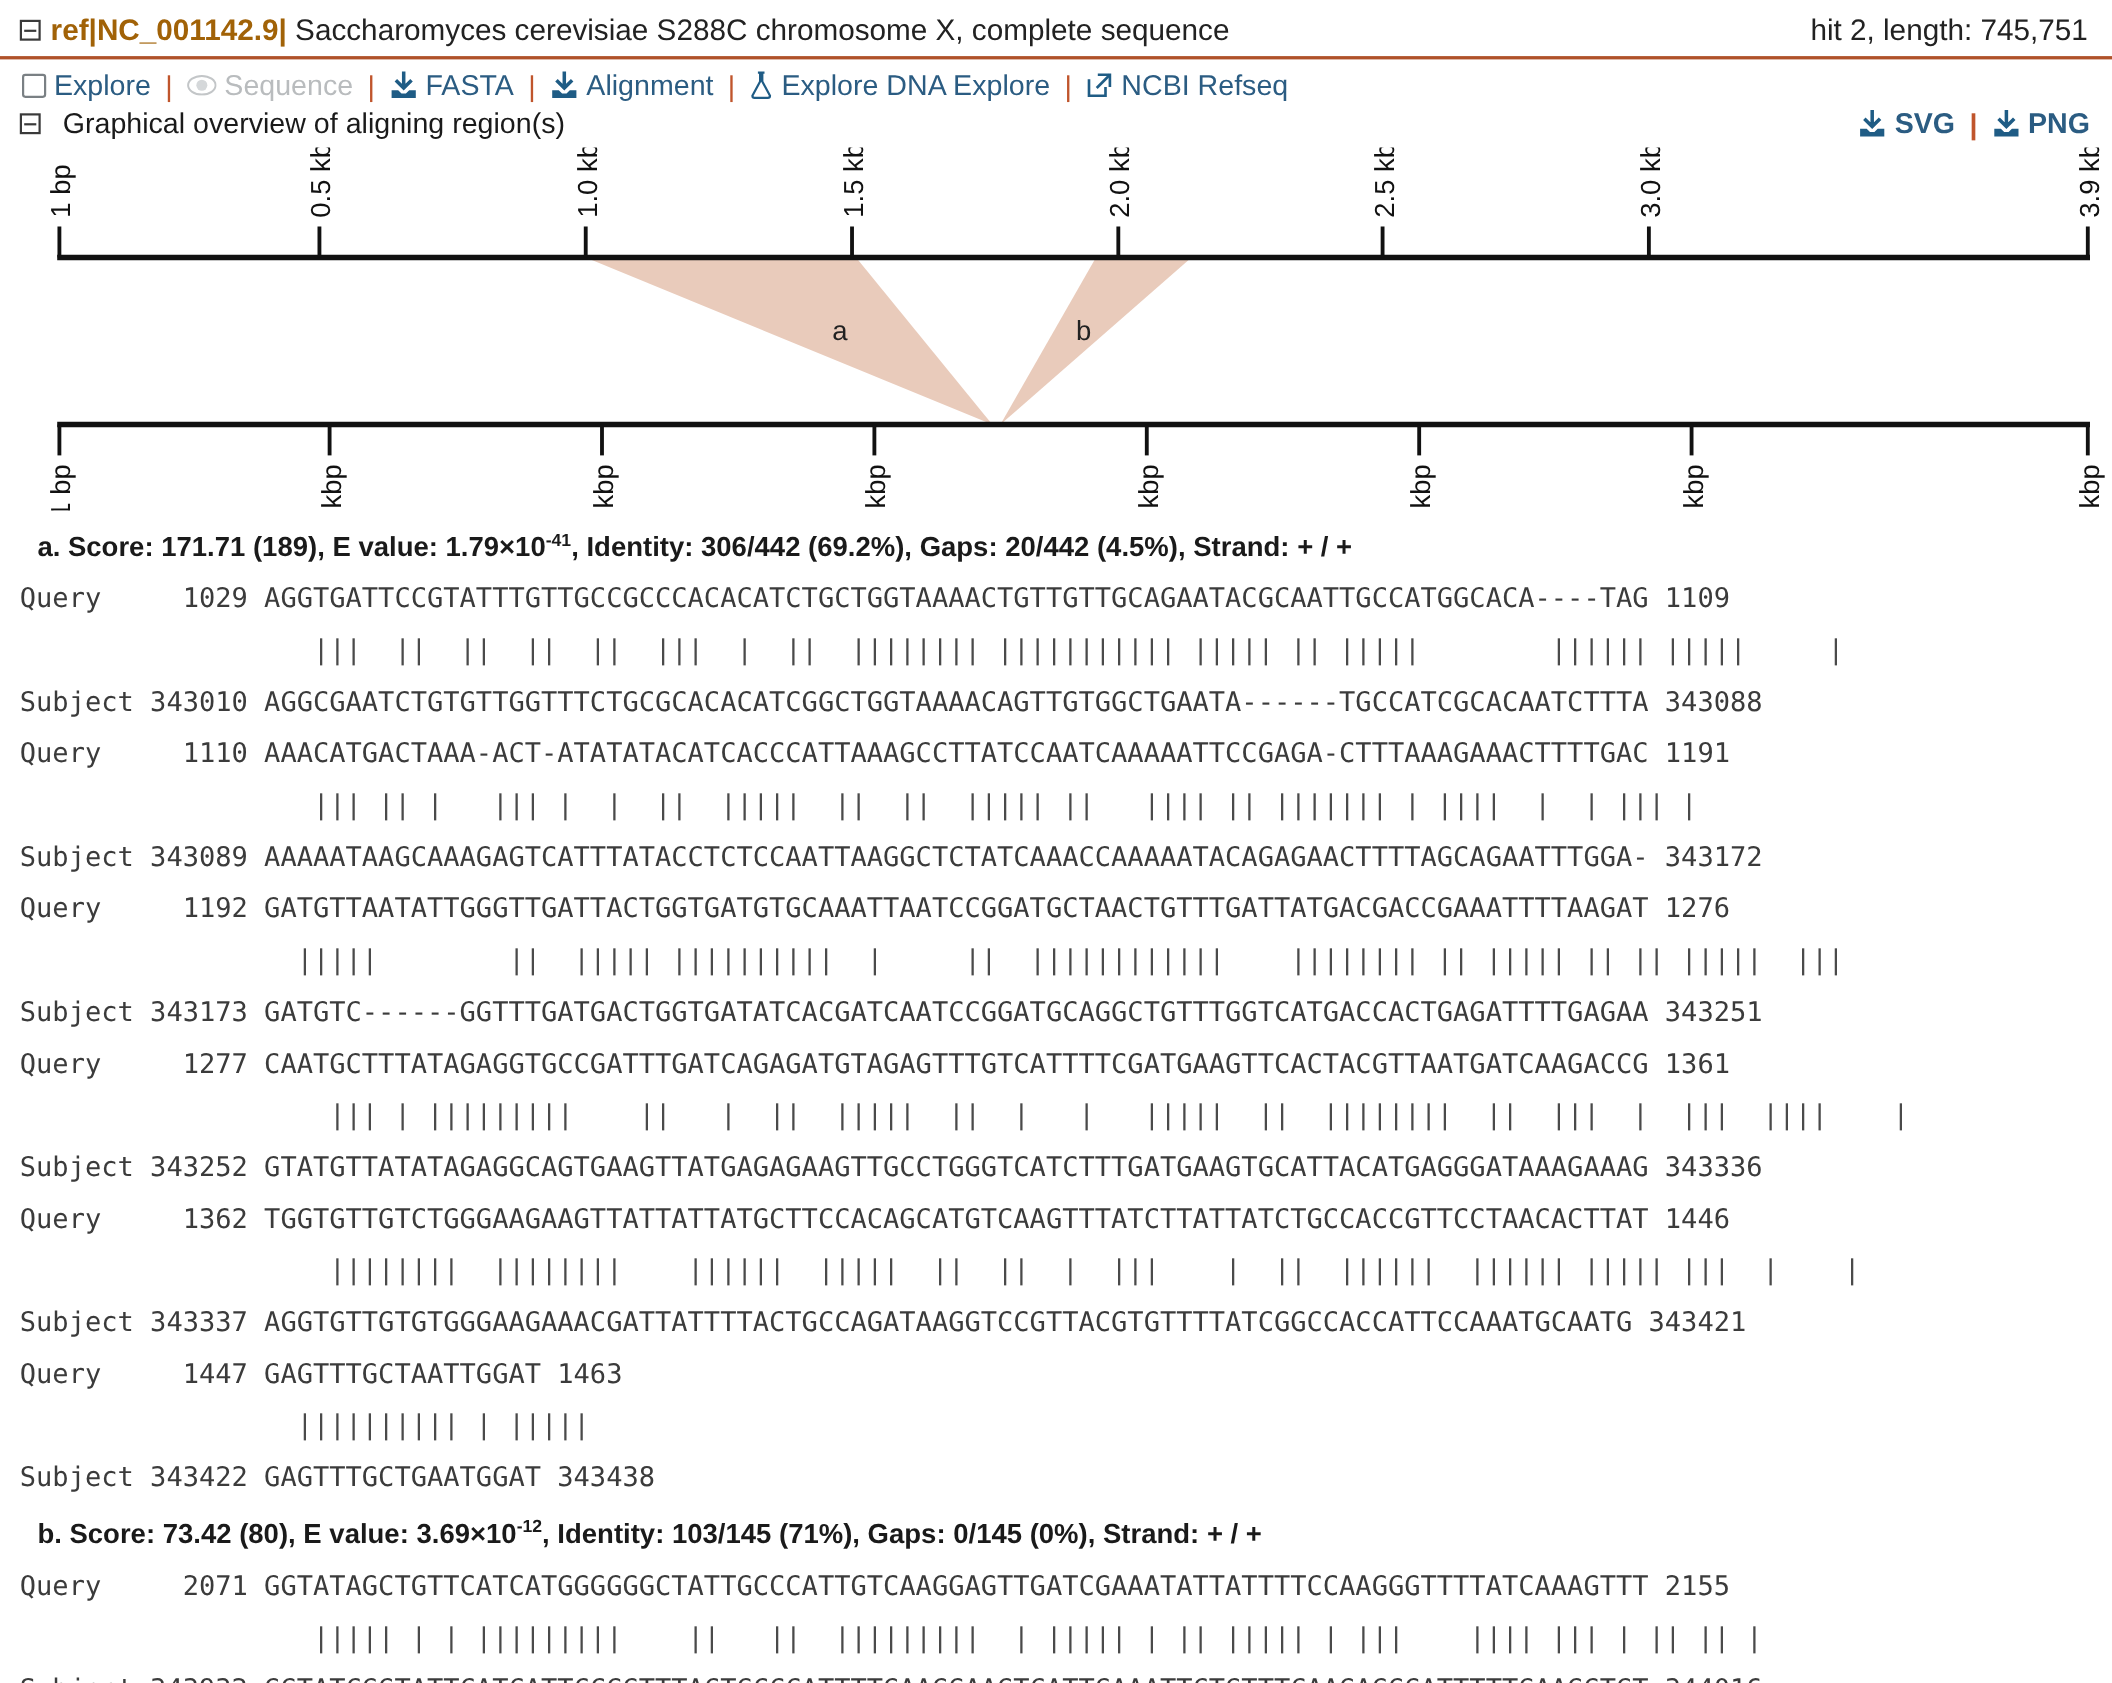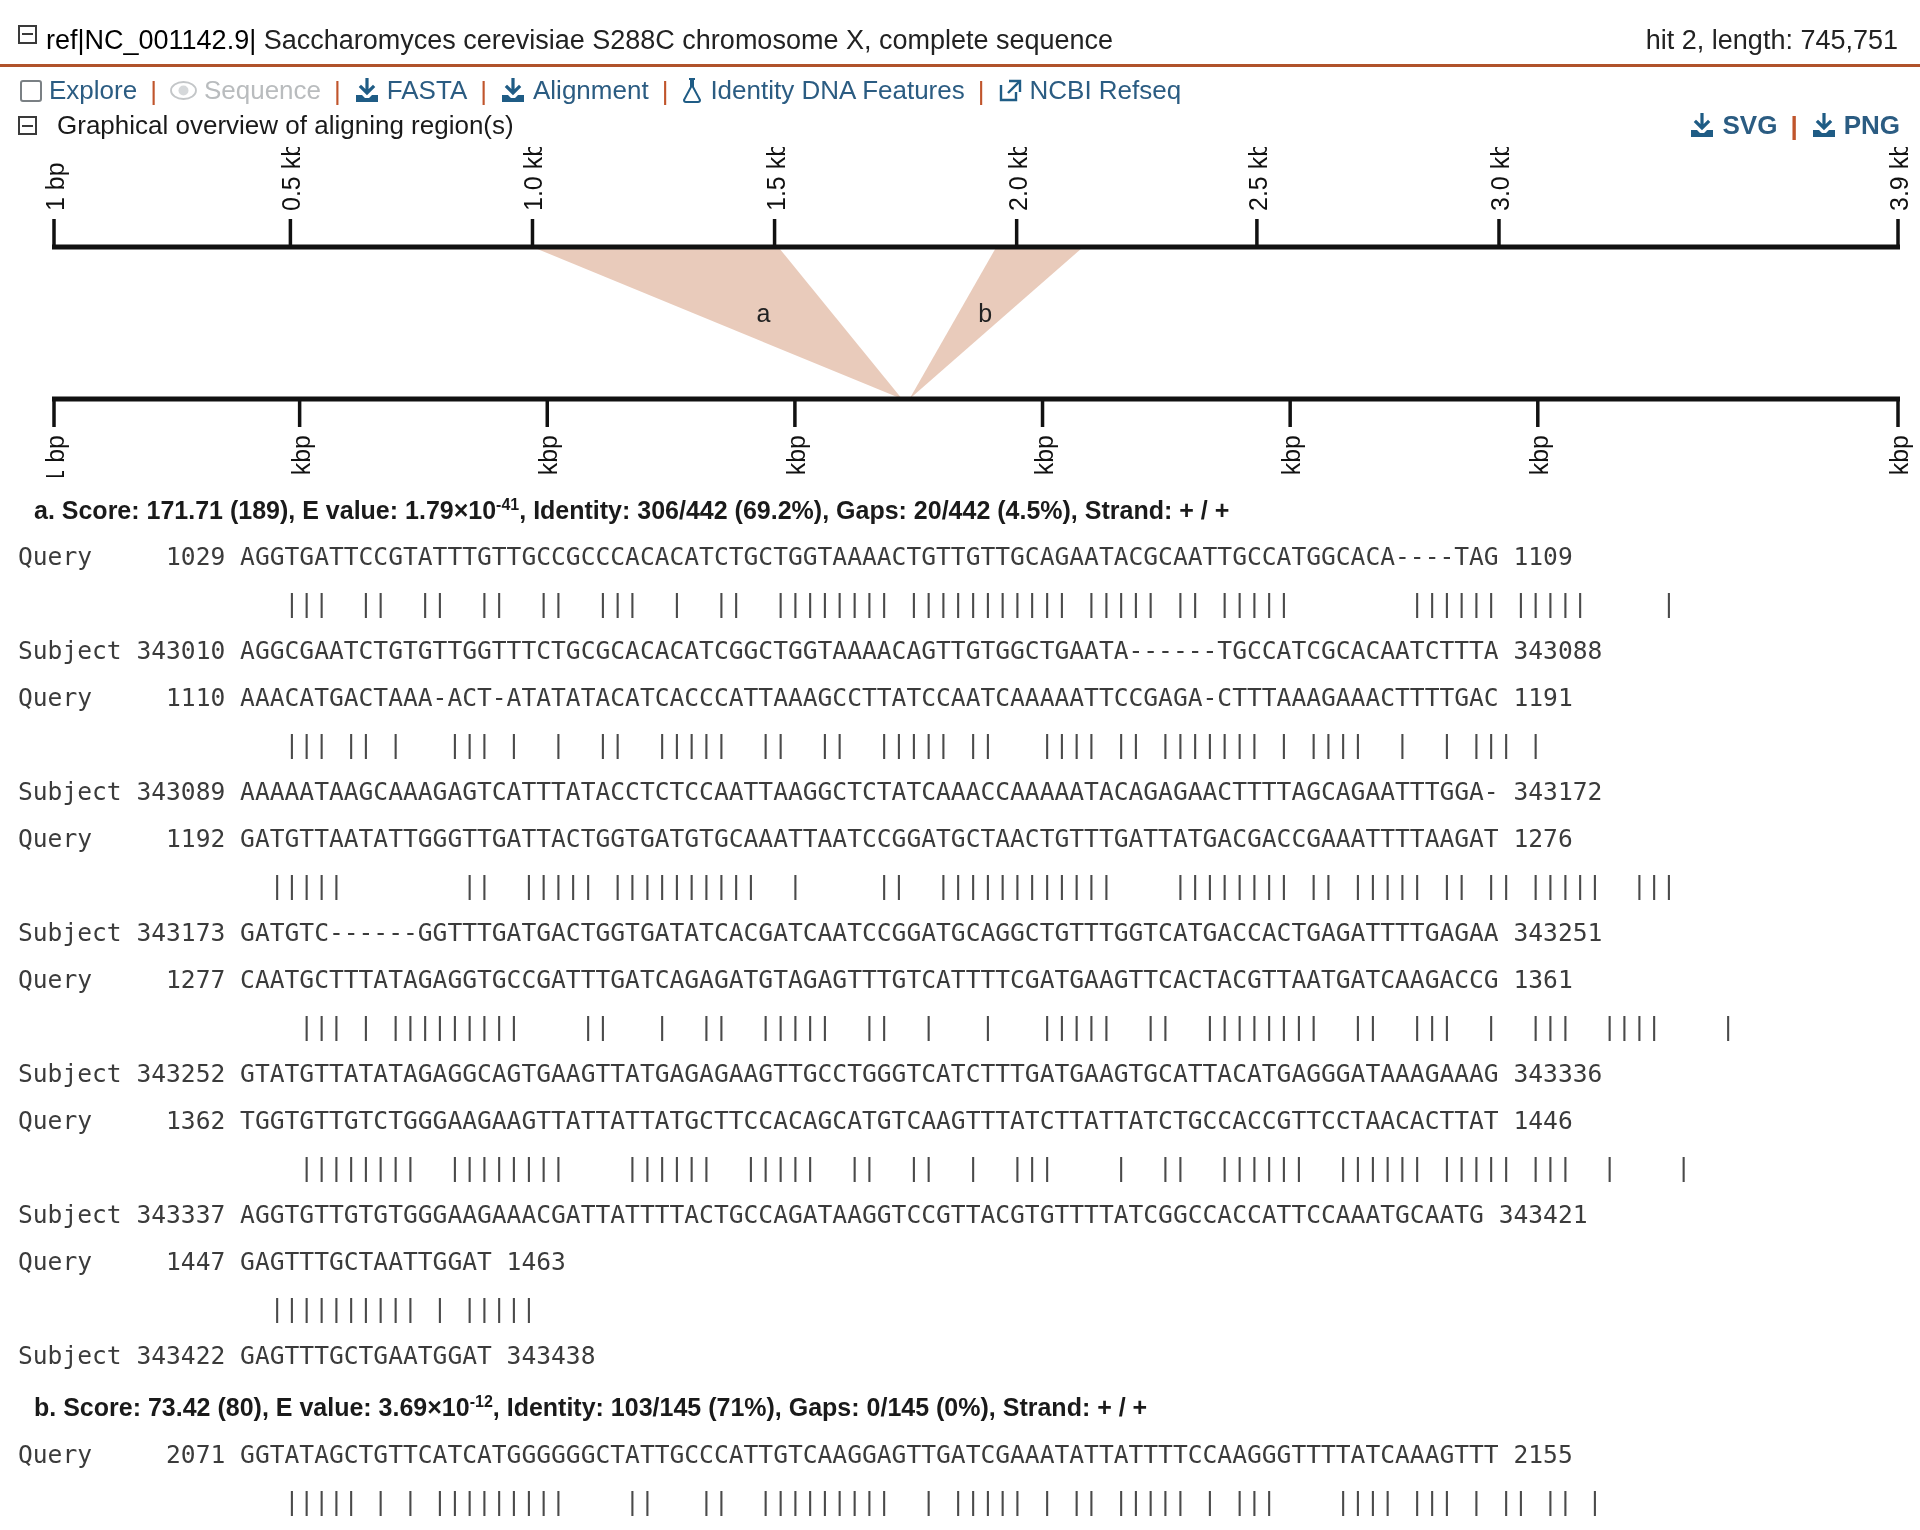--- a/index.html
+++ b/index.html
@@ -38,24 +38,23 @@
   .toggle-box::after {
     content: "";
     position: absolute;
     left: 2px; right: 2px;
     top: 50%;
     height: 2px;
     margin-top: -1px;
     background: #3a3a3a;
   }
   .acc {
-    font-weight: normal;
-    color: #000000;
-    white-space: pre;
-    margin-top: 13px;
+    font-weight: bold;
+    color: #a16207;
+    white-space: pre;
   }
   .hit-title {
     color: #222;
     white-space: pre;
   }
   .hit-meta {
     margin-left: auto;
     white-space: pre;
     color: #222;
     padding-right: 4px;
@@ -192,21 +191,21 @@
     <span>Alignment</span>
   </span>
   <span class="tb-sep">|</span>
 
   <span class="tb-item">
     <span class="icn">
       <svg width="22" height="27" viewBox="0 0 22 27">
           <path d="M8 2 L14 2 M10 2 L10 10 L3 23 A2 2 0 0 0 5 25 L17 25 A2 2 0 0 0 19 23 L12 10 L12 2" fill="none" stroke="#1f5c85" stroke-width="2"></path>
         </svg>
     </span>
-    <span>Identity DNA Features</span>
+    <span>Explore DNA Explore</span>
   </span>
   <span class="tb-sep">|</span>
 
   <span class="tb-item">
     <span class="icn">
       <svg width="25" height="25" viewBox="0 0 25 25">
           <path d="M3 7 L3 22 L18 22 L18 14" fill="none" stroke="#1f5c85" stroke-width="2.4"></path>
           <path d="M11 3 L22 3 L22 14" fill="none" stroke="#1f5c85" stroke-width="2.4"></path>
           <path d="M22 3 L10 15" stroke="#1f5c85" stroke-width="2.4"></path>
         </svg>

